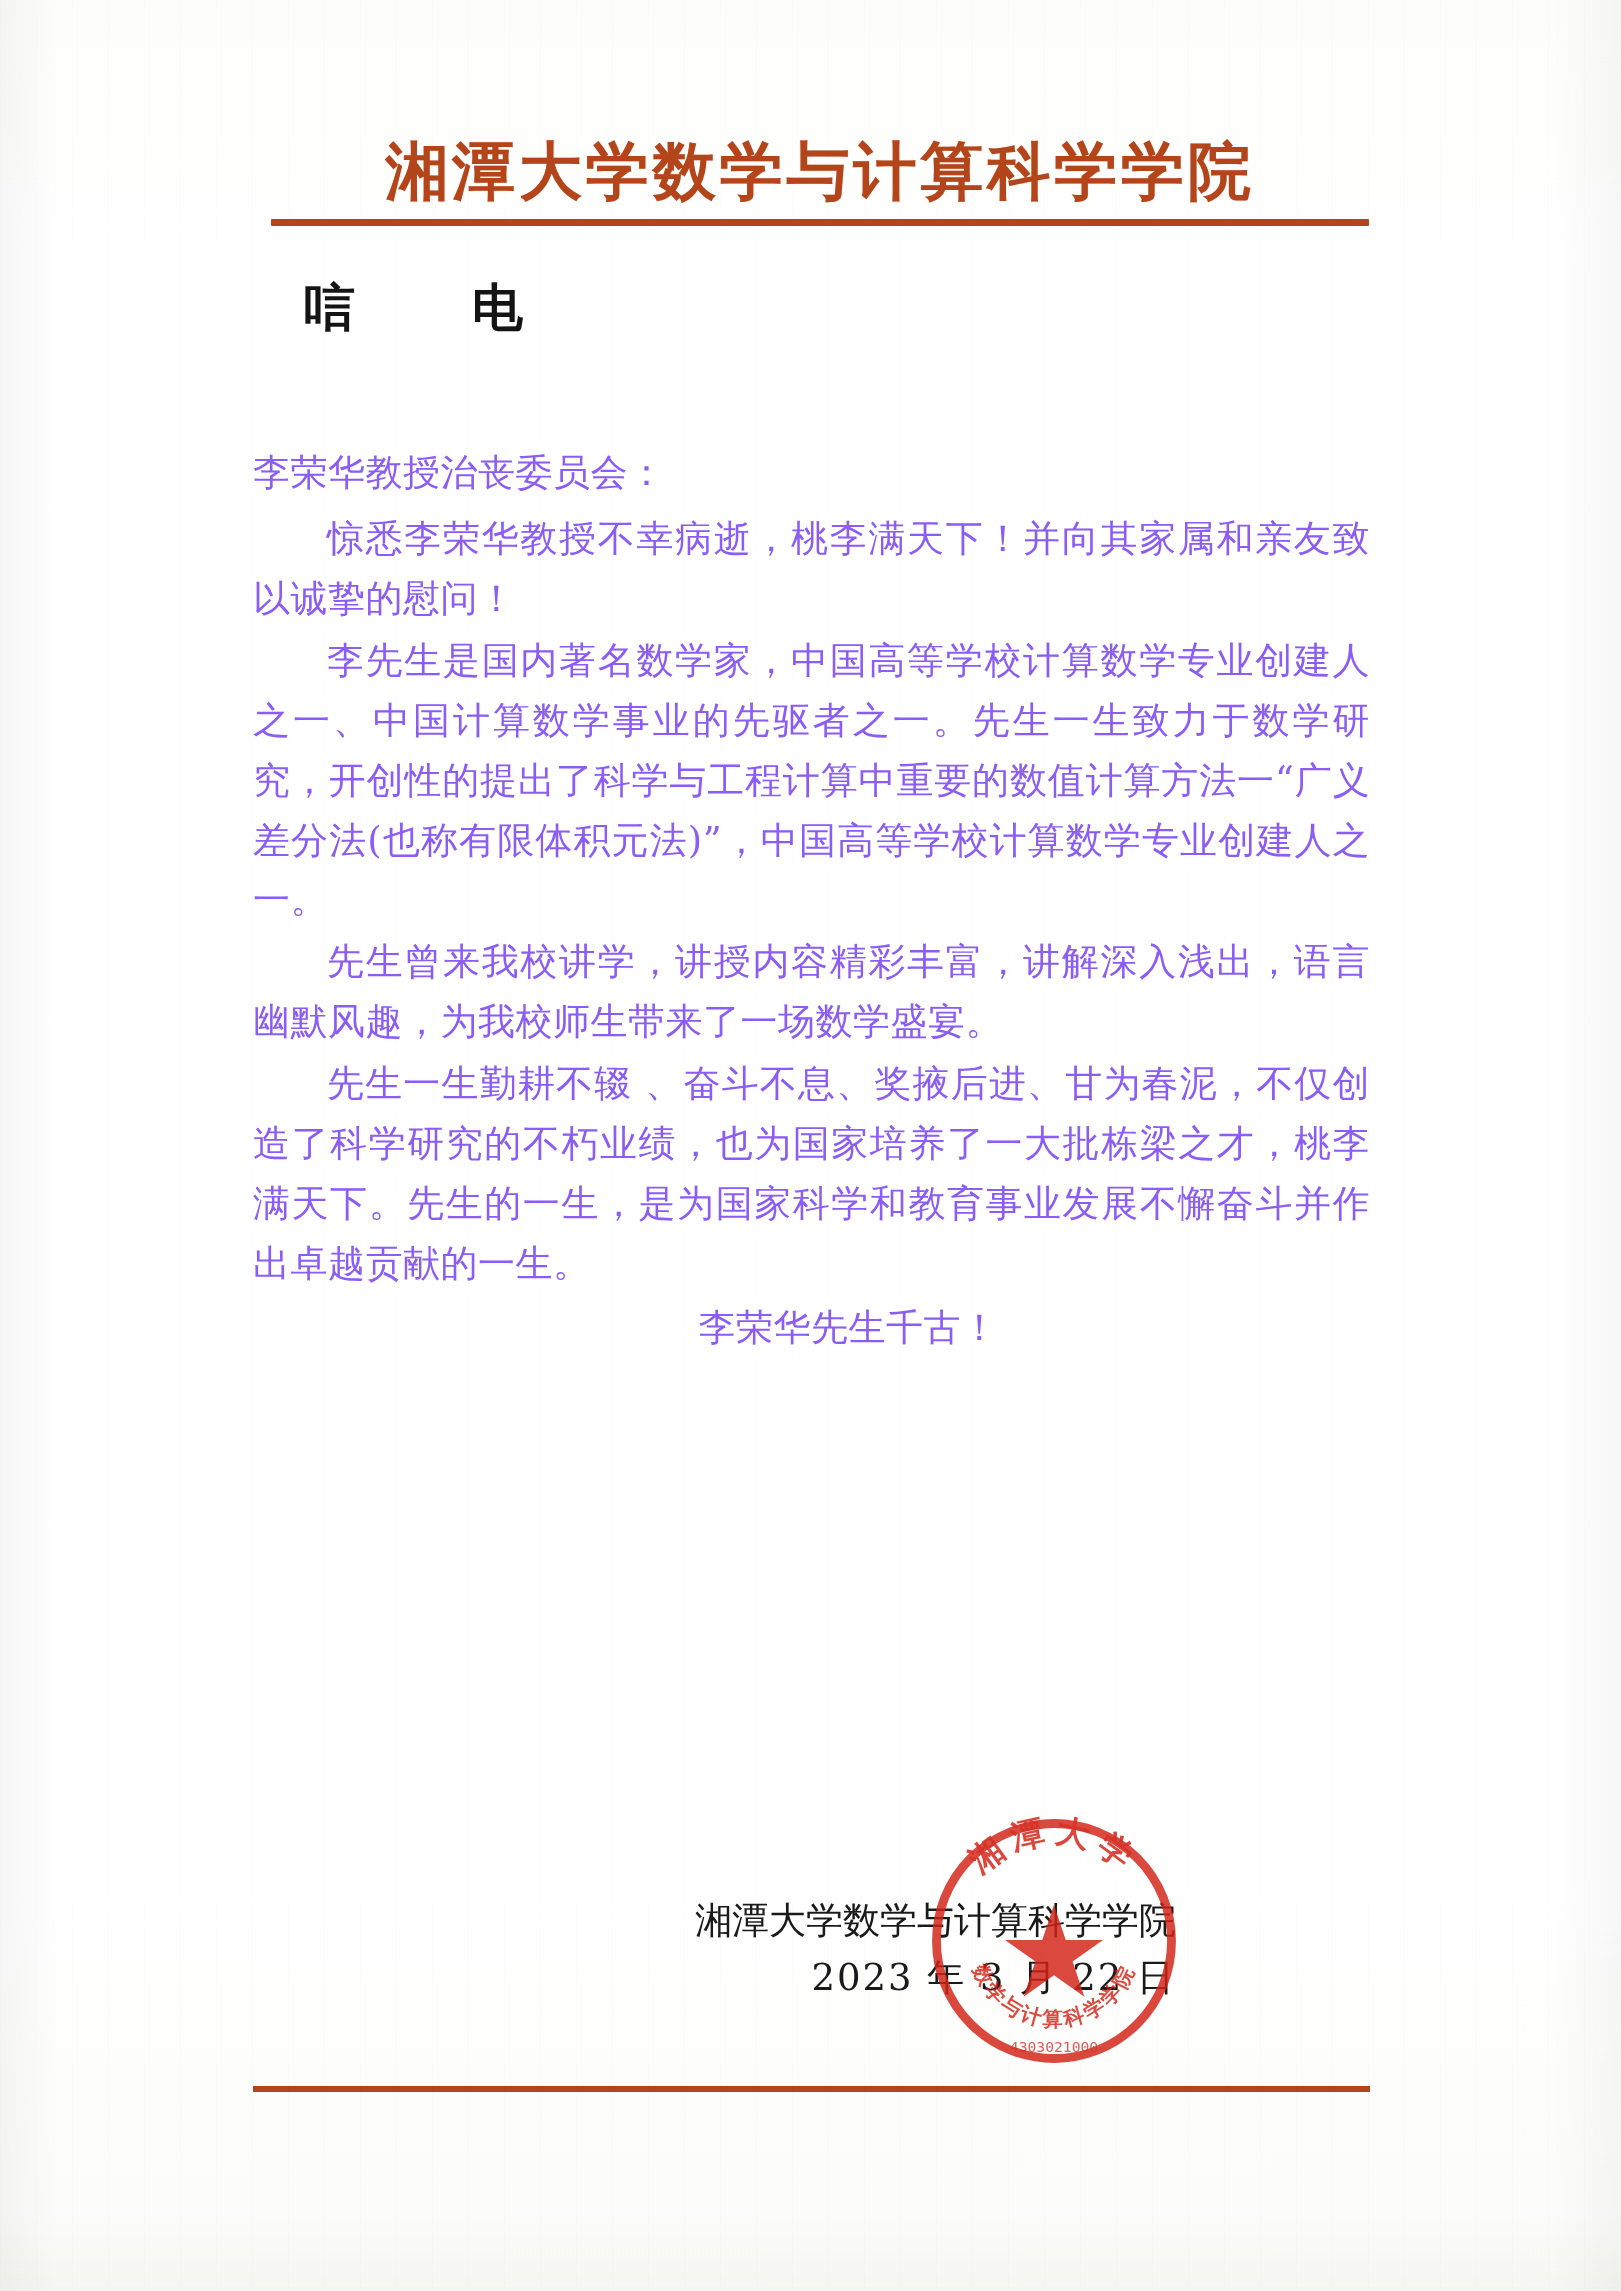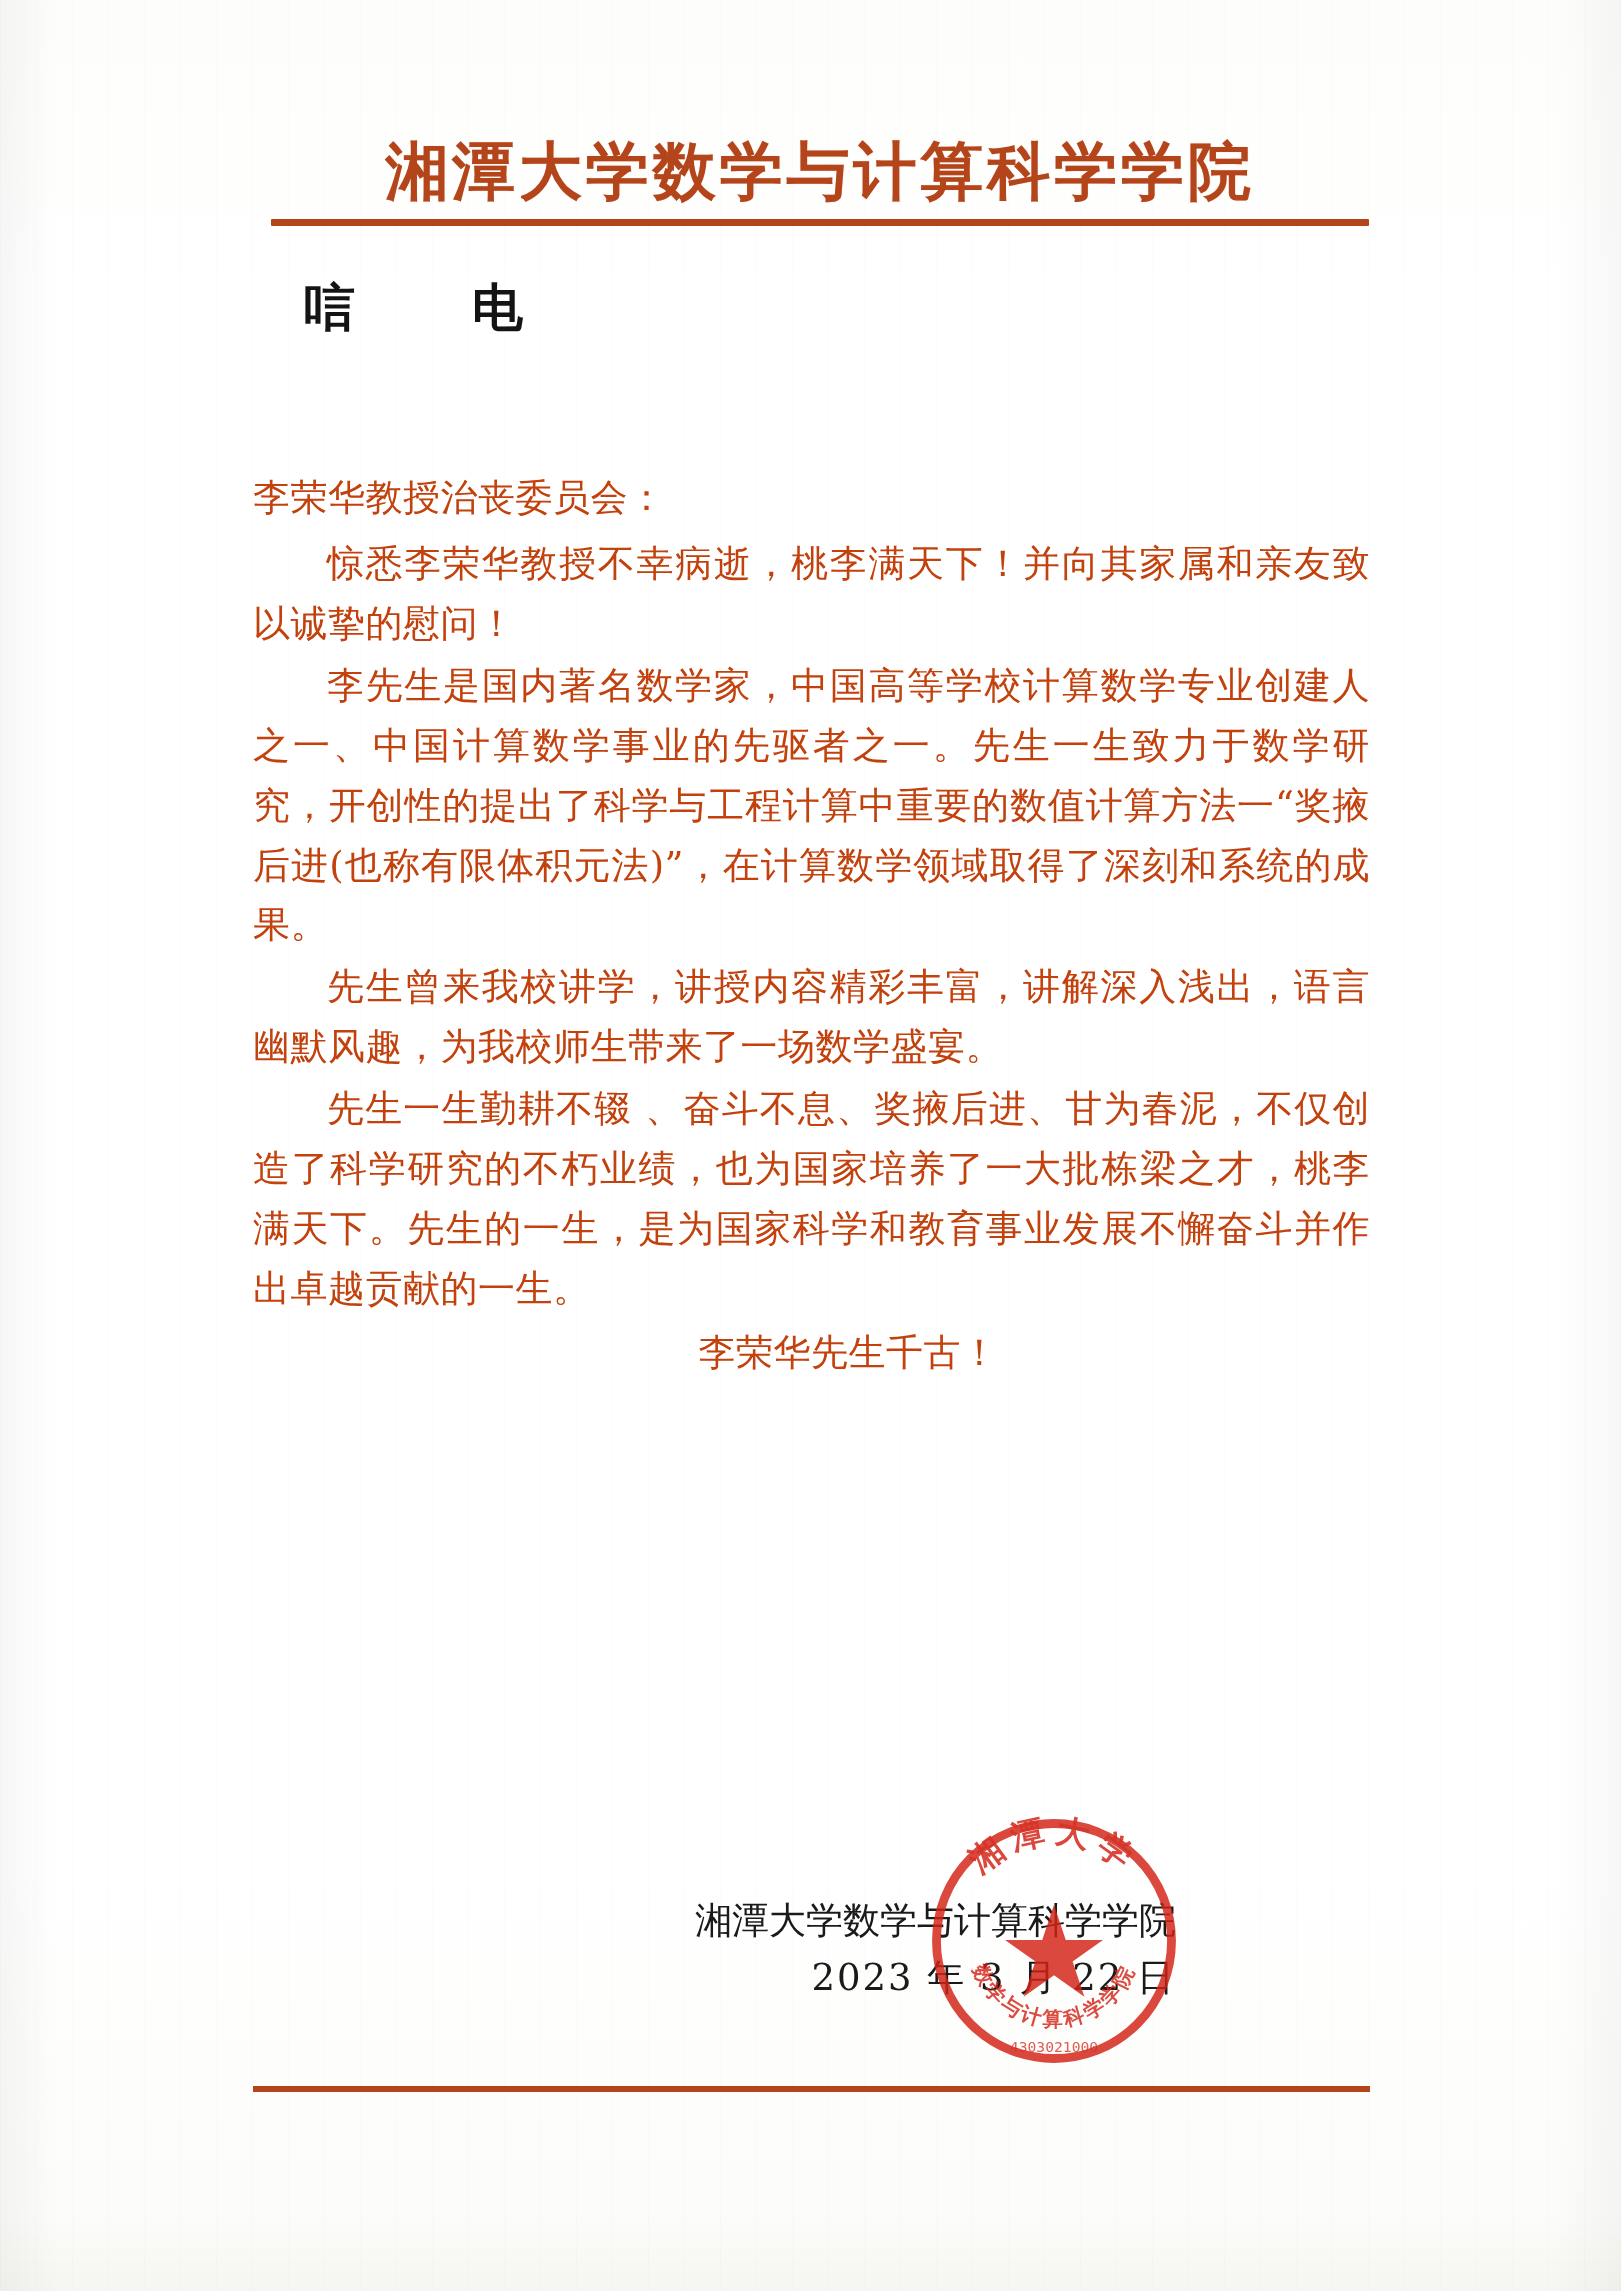--- a/index.html
+++ b/index.html
@@ -88,23 +88,23 @@
     font-weight: bold;
     letter-spacing: 33px;
     color: #141414;
     text-indent: 33px;
   }
 
   
   .body-block {
     position: absolute;
     left: 253px;
-    top: 468px;
+    top: 443px;
     width: 1117px;
-    color: #c2410c;
+    color: #8b5cf6;
     font-size: 37px;
     line-height: 1.62;
     letter-spacing: 0.5px;
   }
   .salutation {
     margin: 0 0 5.9px 0;
   }
   .para {
     margin: 0;
     text-indent: 74px;
@@ -167,21 +167,21 @@
   <div class="masthead">
     <div class="org-title">湘潭大学数学与计算科学学院</div>
     <div class="rule-top"></div>
   </div>
 
   <div class="doc-kind">唁　电</div>
 
   <div class="body-block">
     <p class="salutation">李荣华教授治丧委员会：</p>
     <p class="para">惊悉李荣华教授不幸病逝，桃李满天下！并向其家属和亲友致以诚挚的慰问！</p>
-    <p class="para">李先生是国内著名数学家，中国高等学校计算数学专业创建人之一、中国计算数学事业的先驱者之一。先生一生致力于数学研究，开创性的提出了科学与工程计算中重要的数值计算方法一“奖掖后进(也称有限体积元法)”，在计算数学领域取得了深刻和系统的成果。</p>
+    <p class="para">李先生是国内著名数学家，中国高等学校计算数学专业创建人之一、中国计算数学事业的先驱者之一。先生一生致力于数学研究，开创性的提出了科学与工程计算中重要的数值计算方法一“广义差分法(也称有限体积元法)”，中国高等学校计算数学专业创建人之一。</p>
     <p class="para">先生曾来我校讲学，讲授内容精彩丰富，讲解深入浅出，语言幽默风趣，为我校师生带来了一场数学盛宴。</p>
     <p class="para">先生一生勤耕不辍 、奋斗不息、奖掖后进、甘为春泥，不仅创造了科学研究的不朽业绩，也为国家培养了一大批栋梁之才，桃李满天下。先生的一生，是为国家科学和教育事业发展不懈奋斗并作出卓越贡献的一生。</p>
     <p class="closing-line">李荣华先生千古！</p>
   </div>
 
   <div class="signature">
     <div class="sign-org">湘潭大学数学与计算科学学院</div>
     <div class="sign-date">2023 年 3 月 22 日</div>
   </div>
 

